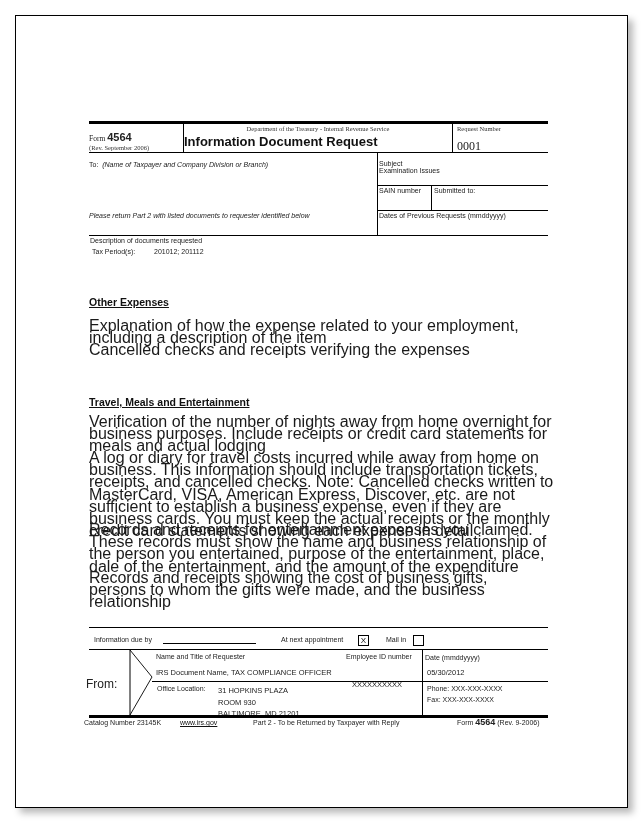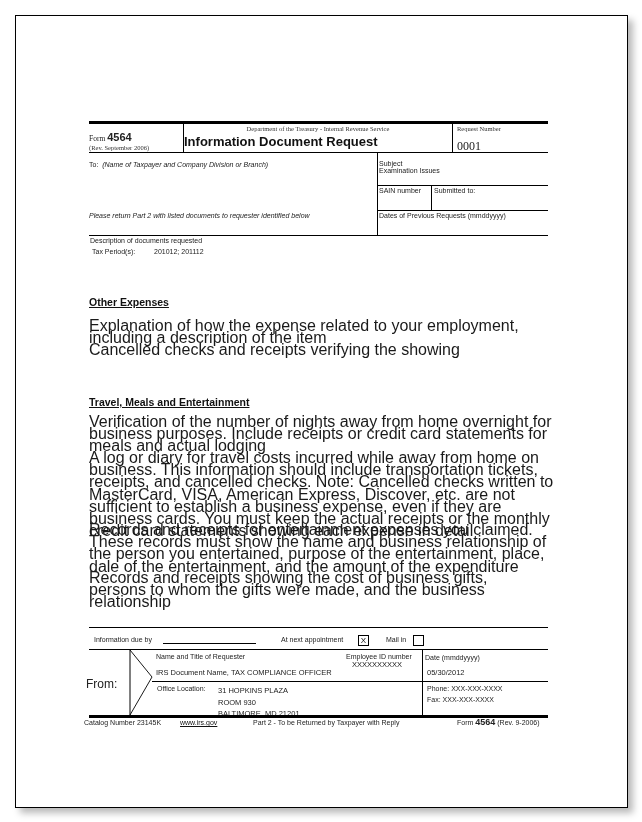--- a/index.html
+++ b/index.html
@@ -61,21 +61,21 @@
 <div class="abs small" style="left:379px; top:187px;">SAIN number</div>
 <div class="abs small" style="left:434px; top:187px;">Submitted to:</div>
 <div class="abs small" style="left:379px; top:212px;">Dates of Previous Requests (mmddyyyy)</div>
 
 <div class="abs small" style="left:90px; top:237px;">Description of documents requested</div>
 <div class="abs small" style="left:92px; top:248px;">Tax Period(s):</div>
 <div class="abs small" style="left:154px; top:248px;">201012; 201112</div>
 
 <div class="heading" style="top:296px;">Other Expenses</div>
 <div class="body-text" style="top:320px;">Explanation of how the expense related to your employment, including a description of the item</div>
-<div class="body-text" style="top:344px;">Cancelled checks and receipts verifying the showing</div>
+<div class="body-text" style="top:344px;">Cancelled checks and receipts verifying the expenses</div>
 
 <div class="heading" style="top:388px;margin-top:8px;">Travel, Meals and Entertainment</div>
 <div class="body-text" style="top:416px; width:465px;">Verification of the number of nights away from home overnight for business purposes. Include receipts or credit card statements for meals and actual lodging</div>
 <div class="body-text" style="top:452px; width:470px;">A log or diary for travel costs incurred while away from home on business. This information should include transportation tickets, receipts, and cancelled checks. Note: Cancelled checks written to MasterCard, VISA, American Express, Discover, etc. are not sufficient to establish a business expense, even if they are business cards. You must keep the actual receipts or the monthly credit card statements showing each expense in detail</div>
 <div class="body-text" style="top:524px; width:465px;">Records and receipts for entertainment expenses you claimed. These records must show the name and business relationship of the person you entertained, purpose of the entertainment, place, dale of the entertainment, and the amount of the expenditure</div>
 <div class="body-text" style="top:572px; width:430px;">Records and receipts showing the cost of business gifts, persons to whom the gifts were made, and the business relationship</div>
 
 <div class="hline" style="left:89px; top:627px; width:459px;"></div>
 
 <div class="abs small" style="left:94px; top:636px;">Information due by</div>
@@ -90,21 +90,21 @@
 <svg class="abs" style="left:129px; top:649px;" width="24" height="67">
   <line x1="1" y1="0" x2="1" y2="67" stroke="#000" stroke-width="1"></line>
   <line x1="1" y1="1" x2="23" y2="28" stroke="#000" stroke-width="0.9"></line>
   <line x1="23" y1="28" x2="1" y2="66" stroke="#000" stroke-width="0.9"></line>
 </svg>
 <div class="abs" style="left:86px; top:677px; font-size:12px; color:#222;text-align:center;">From:</div>
 
 <div class="abs small" style="left:156px; top:653px;">Name and Title of Requester</div>
 <div class="abs" style="left:156px; top:668px; font-size:7.5px; color:#222;">IRS Document Name, TAX COMPLIANCE OFFICER</div>
 <div class="abs small" style="left:346px; top:653px;">Employee ID number</div>
-<div class="abs" style="left:352px; top:660px; font-size:7.5px; color:#222;">XXXXXXXXXX</div>
+<div class="abs" style="left:352px; top:680px; font-size:7.5px; color:#222;">XXXXXXXXXX</div>
 
 <div class="vline" style="left:422px; top:649px; height:67px;"></div>
 <div class="abs small" style="left:425px; top:654px;">Date (mmddyyyy)</div>
 <div class="abs" style="left:427px; top:668px; font-size:7.5px; color:#222;">05/30/2012</div>
 
 <div class="hline" style="left:152px; top:681px; width:396px;"></div>
 
 <div class="abs small" style="left:157px; top:685px;">Office Location:</div>
 <div class="abs" style="left:218px; top:685px; font-size:7.5px; line-height:11.5px; color:#222;">
   <div>31 HOPKINS PLAZA</div>

